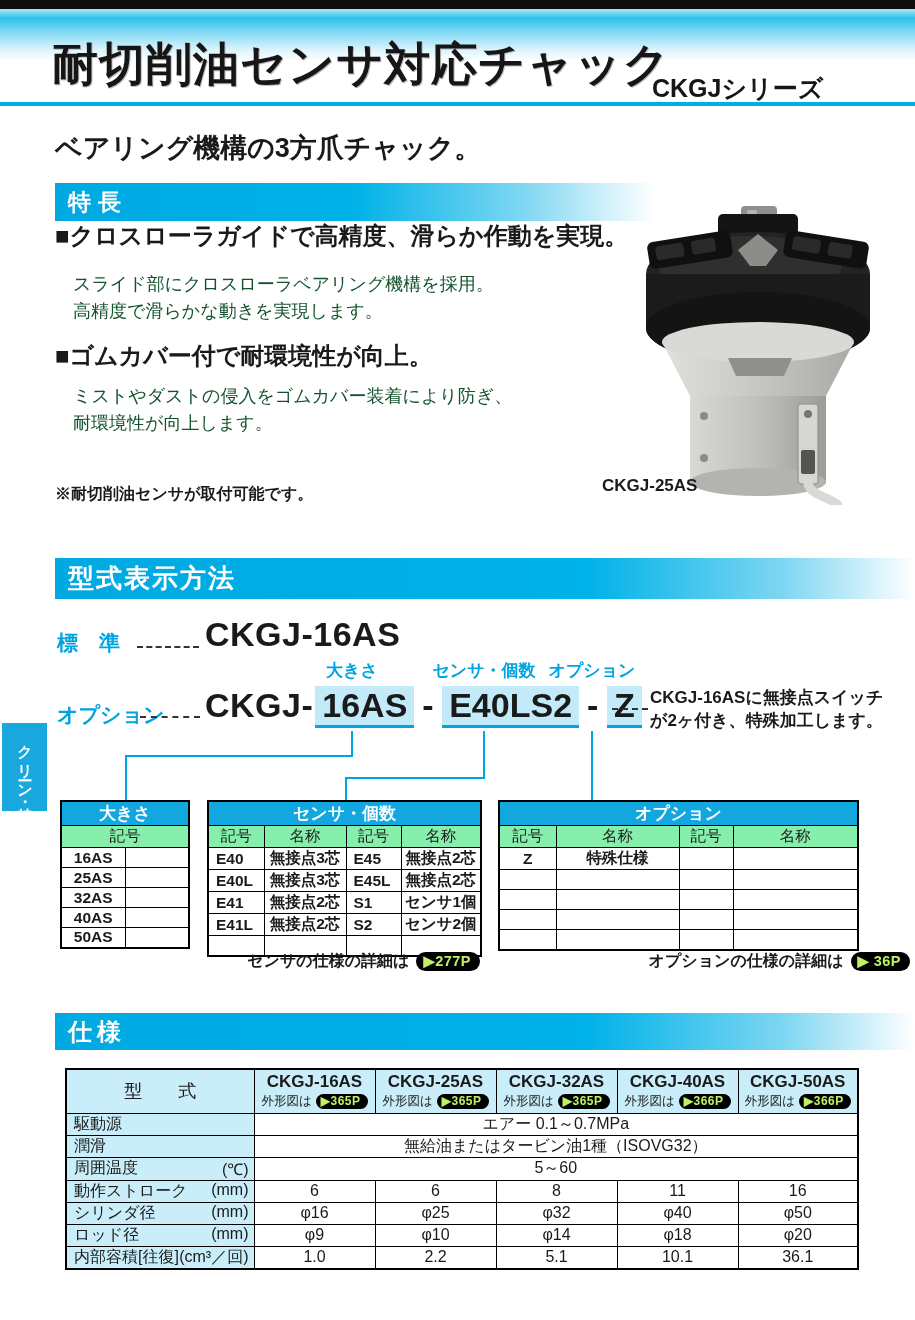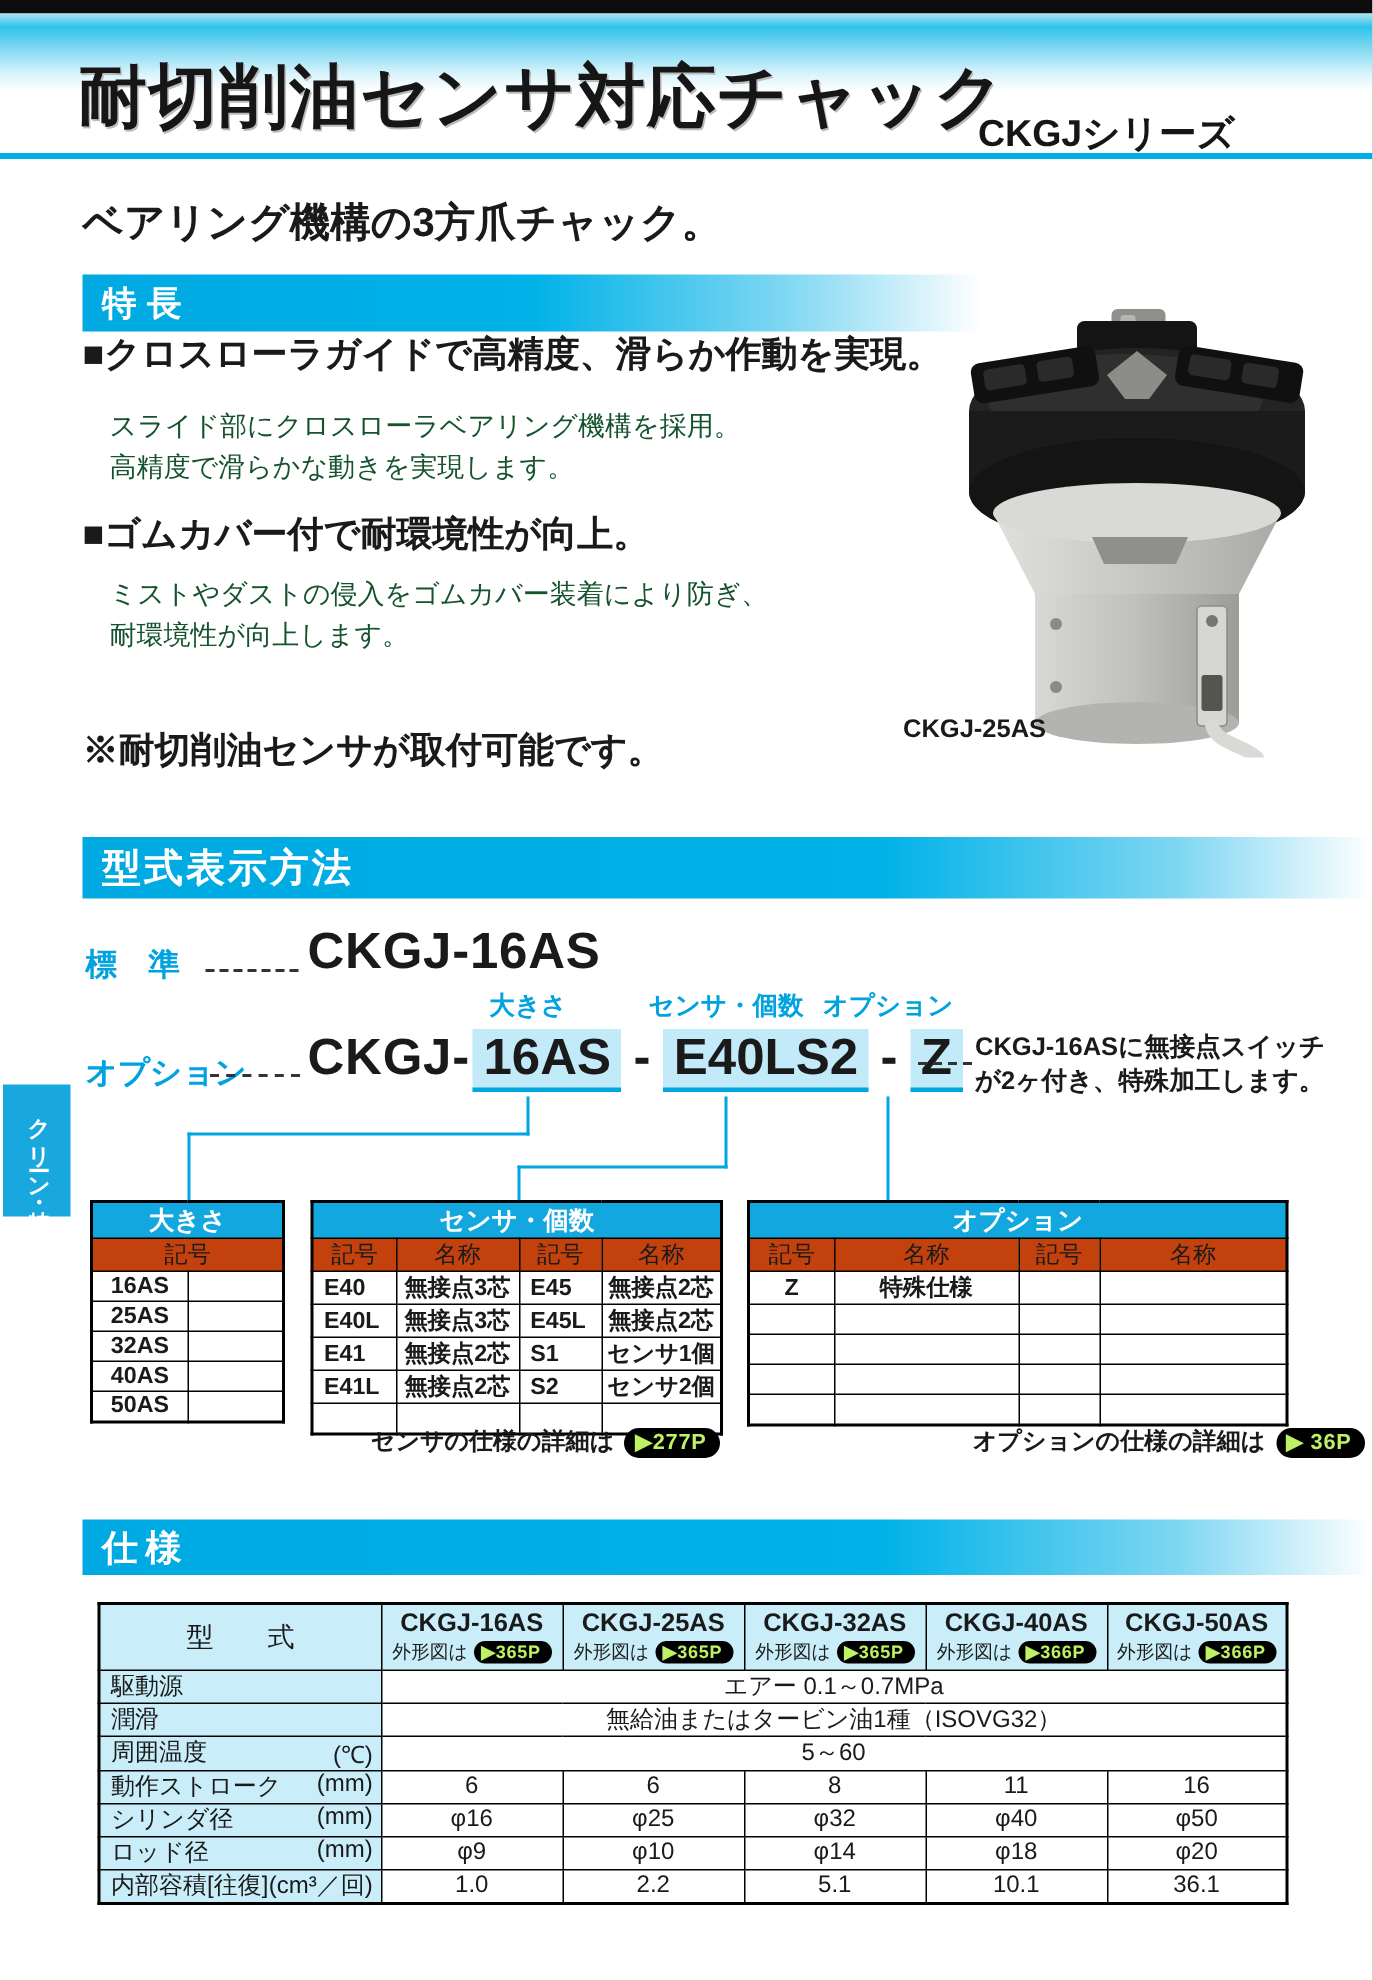--- a/index.html
+++ b/index.html
@@ -22,21 +22,21 @@
   .bar1 { left:55px; top:183px; width:600px; font-size:23px; letter-spacing:7px;
     background:linear-gradient(90deg,#00a9e2 0%,#00b2e8 50%,#7fd7f2 78%,#ffffff 100%); }
   .bar2 { left:55px; top:558px; width:860px; height:41px; font-size:26px; letter-spacing:2px;
     background:linear-gradient(90deg,#00a9e2 0%,#00b2e8 62%,#7fd7f2 85%,#ffffff 100%); }
   .bar3 { left:55px; top:1013px; width:860px; height:37px; font-size:24px; letter-spacing:5px;
     background:linear-gradient(90deg,#00a9e2 0%,#00b2e8 62%,#7fd7f2 85%,#ffffff 100%); }
 
   
   .fhead { left:55px; font-size:24px; font-weight:900; }
   .fline { left:57px; font-size:18px; font-family:Liberation Serif, serif; color:#14532d;margin-left:16px; }
-  .fnote { left:55px; top:484px; font-size:24px; font-weight:600; }
+  .fnote { left:55px; top:484px; font-size:16px; font-weight:600; }
   .photo { left:600px; top:200px; width:315px; height:305px; }
   .caption { left:602px; top:476px; font-size:17px; font-weight:700; }
 
   
   .cyantext { color:#00a3e0; font-weight:800; }
   .lblside { font-size:21px; }
   .leader { border-top:2.5px dashed #333; height:0; }
   .bigcode { font-size:34px; font-weight:900; letter-spacing:0.5px; }
   .optline { left:205px; top:686px; display:flex; align-items:baseline; }
   .hl { font-size:34px; font-weight:900; background:#c3eaf8; border-bottom:3px solid #00a6e0; padding:0 7px; margin:0 2px; }
@@ -48,21 +48,21 @@
   
   .sidetab { left:2px; top:723px; width:45px; height:88px; background:#18a8de; color:#fff;
     writing-mode:vertical-rl; text-orientation:mixed; font-size:15px; font-weight:800; letter-spacing:2px;
     display:flex; align-items:center; justify-content:center; }
 
   
   table.dt { border-collapse:collapse; table-layout:fixed; background:#fff; }
   table.dt, table.dt td, table.dt th { border:1px solid #000; }
   table.dt { border:2px solid #000; }
   table.dt th.ttl { background:#12a7df; color:#fff; font-size:17px; font-weight:800; height:22px; }
-  table.dt td.sub { background:#c2410c; font-size:15.5px; text-align:center; height:20px; }
+  table.dt td.sub { background:#86efac; font-size:15.5px; text-align:center; height:20px; }
   table.dt td { height:20px; font-size:15.5px; }
   td.code { text-align:left; padding-left:7px; font-weight:600; }
   td.codec { text-align:center; font-weight:600; }
   td.nm { text-align:center; font-weight:600; }
   .dashL { border-left:1px dashed #000 !important; }
   .solidL { border-left:1.5px solid #000 !important; }
 
   .detail { font-size:16px; font-weight:600; text-align:right; }
   .pill { display:inline-block; background:#000; color:#bef264; border-radius:11px;
     padding:1px 9px 2px 7px; font-size:14.5px; font-weight:800; margin-left:7px; letter-spacing:0.5px; }

